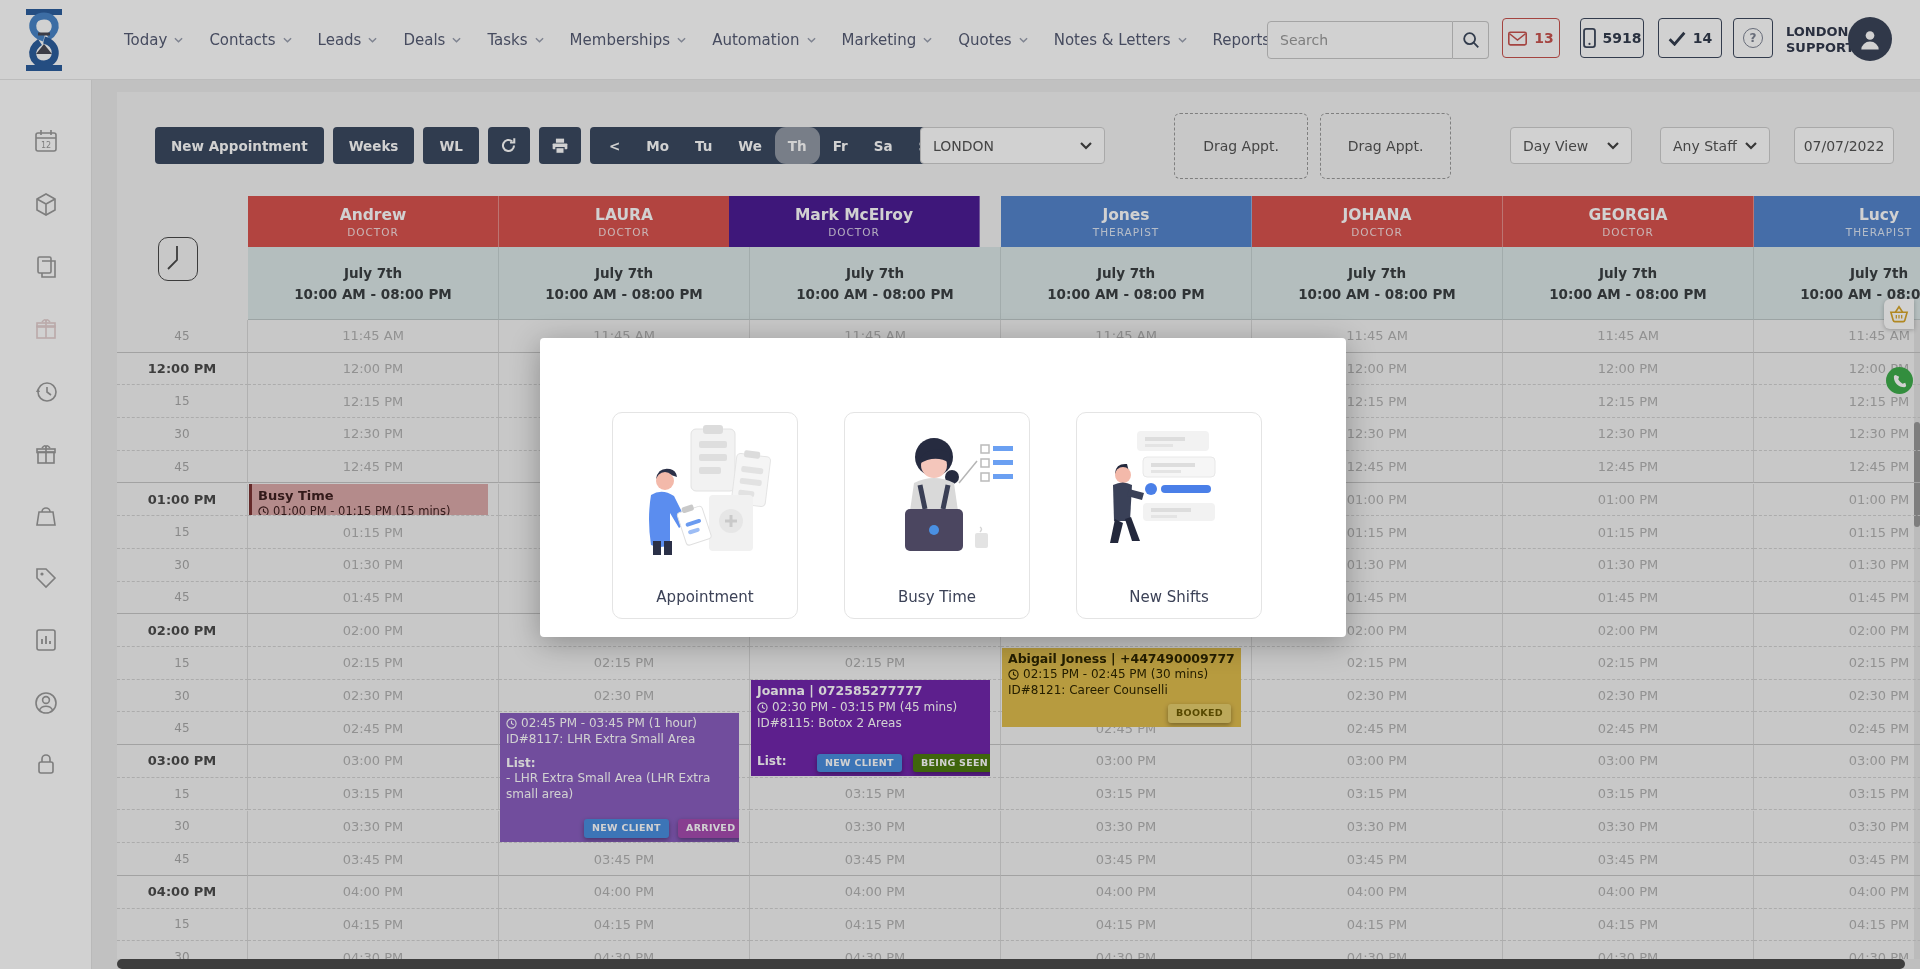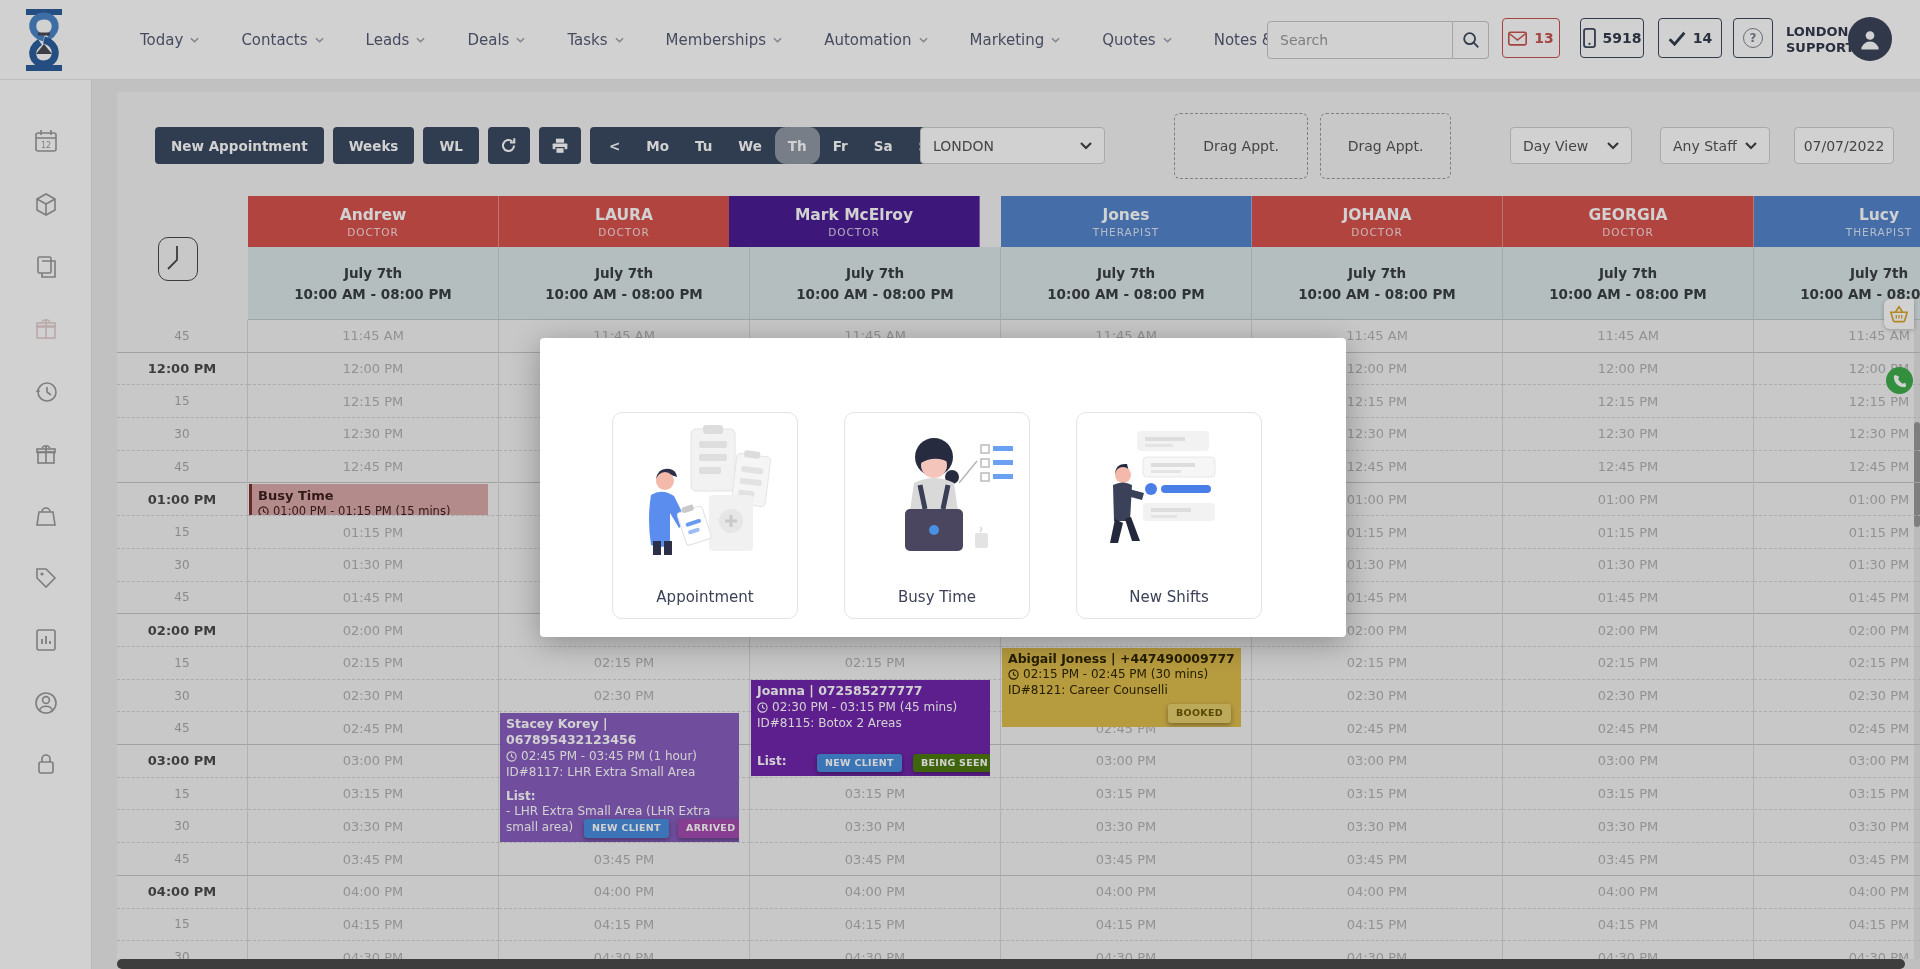--- a/index.html
+++ b/index.html
@@ -1,21 +1,21 @@
 <!DOCTYPE html>
 <html><head>
 <meta charset="utf-8">
 <style>
   * { margin:0; padding:0; box-sizing:border-box; }
   html,body { width:1920px; height:969px; overflow:hidden; font-family:"DejaVu Sans", sans-serif; background:#ececec; }
 
   
   #topbar { position:absolute; left:0; top:0; width:1920px; height:80px; background:#ffffff; border-bottom:1px solid #e6e6e6; z-index:5; }
   #nav-list { position:absolute; left:124px; top:0; height:80px; display:flex; align-items:center; gap:26px; }
-  .nav-item { display:flex; align-items:center; gap:7px; color:#565c74; font-size:15px; cursor:pointer; white-space:nowrap;margin-left:16px; }
+  .nav-item { display:flex; align-items:center; gap:7px; color:#565c74; font-size:15px; cursor:pointer; white-space:nowrap; }
   .nav-chev { width:9px; height:9px; }
   #search-wrap { position:absolute; left:1267px; top:21px; display:flex; }
   #search-input { width:186px; height:38px; border:1px solid #c9c9c9; border-radius:4px 0 0 4px; padding:0 12px; font-size:14px; color:#444; background:#fff; font-family:inherit; }
   #search-input::placeholder { color:#9a9a9a; }
   #search-btn { width:36px; height:38px; border:1px solid #c9c9c9; border-left:none; border-radius:0 4px 4px 0; background:#fff; display:flex; align-items:center; justify-content:center; cursor:pointer; }
   .pillbtn { position:absolute; top:18px; height:40px; border-radius:4px; display:flex; align-items:center; justify-content:center; gap:7px; background:#fff; cursor:pointer; font-weight:bold; font-size:14px; }
   .pill-dark { border:1.5px solid #3f4a5e; color:#343d4f; }
   .pill-red  { border:1.5px solid #c9534f; color:#c9534f; }
   #user-name { position:absolute; left:1786px; top:24px; font-size:13px; font-weight:bold; color:#333a4d; line-height:1.25; }
   #avatar { position:absolute; left:1848px; top:17px; width:44px; height:44px; border-radius:50%; background:#3b4559; display:flex; align-items:center; justify-content:center; cursor:pointer; }
@@ -864,21 +864,20 @@
       <div class="nm" style="font-size:13px">Busy Time</div>
       <div class="tm" style="font-size:11.5px">
         <svg width="11" height="11" viewBox="0 0 12 12" style="flex:none">
           <circle cx="6" cy="6" r="5" fill="none" stroke="currentColor" stroke-width="1.2"></circle>
           <path d="M6 3 v3 l2.4 1.4" fill="none" stroke="currentColor" stroke-width="1.2"></path>
         </svg>
         <span>01:00 PM - 01:15 PM (15 mins)</span>
       </div>
     </div>
     <div class="appt" style="left: 383px; top: 392.9px; width: 239px; height: 128.8px; background: rgb(138, 95, 192); color: rgb(255, 255, 255);">
-      <div class="nm">Stacey Korey | 067895432123456</div>
       <div class="tm">
         <svg width="11" height="11" viewBox="0 0 12 12" style="flex:none">
           <circle cx="6" cy="6" r="5" fill="none" stroke="currentColor" stroke-width="1.2"></circle>
           <path d="M6 3 v3 l2.4 1.4" fill="none" stroke="currentColor" stroke-width="1.2"></path>
         </svg>
         <span>02:45 PM - 03:45 PM (1 hour)</span>
       </div>
       <div class="sv">ID#8117: LHR Extra Small Area</div>
       <div style="margin-top: 8px;">
         <div class="ls">List:</div>

